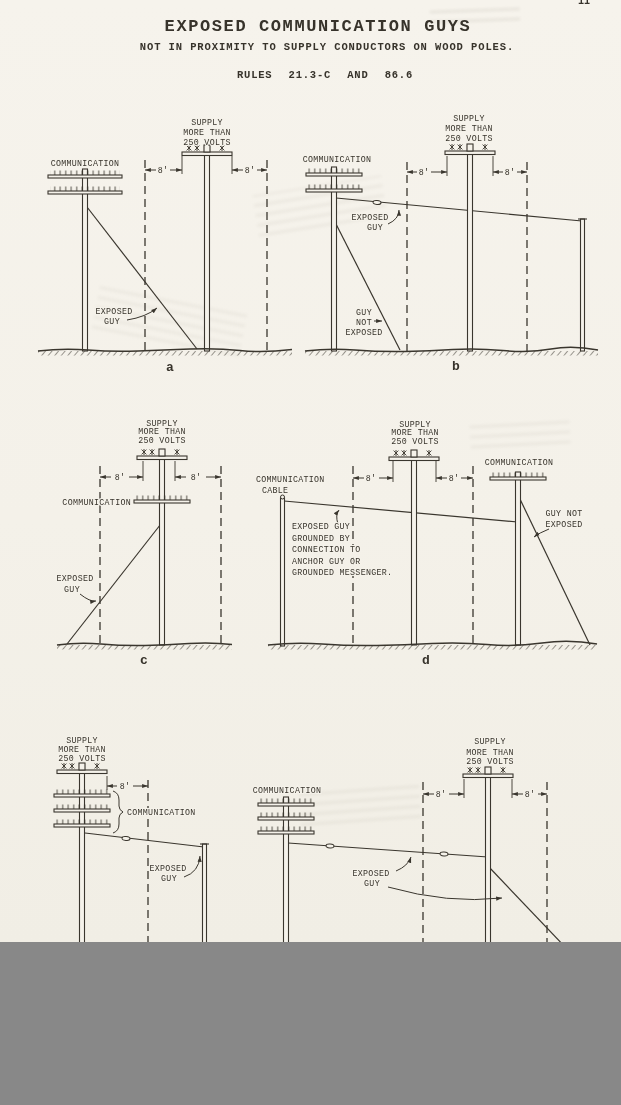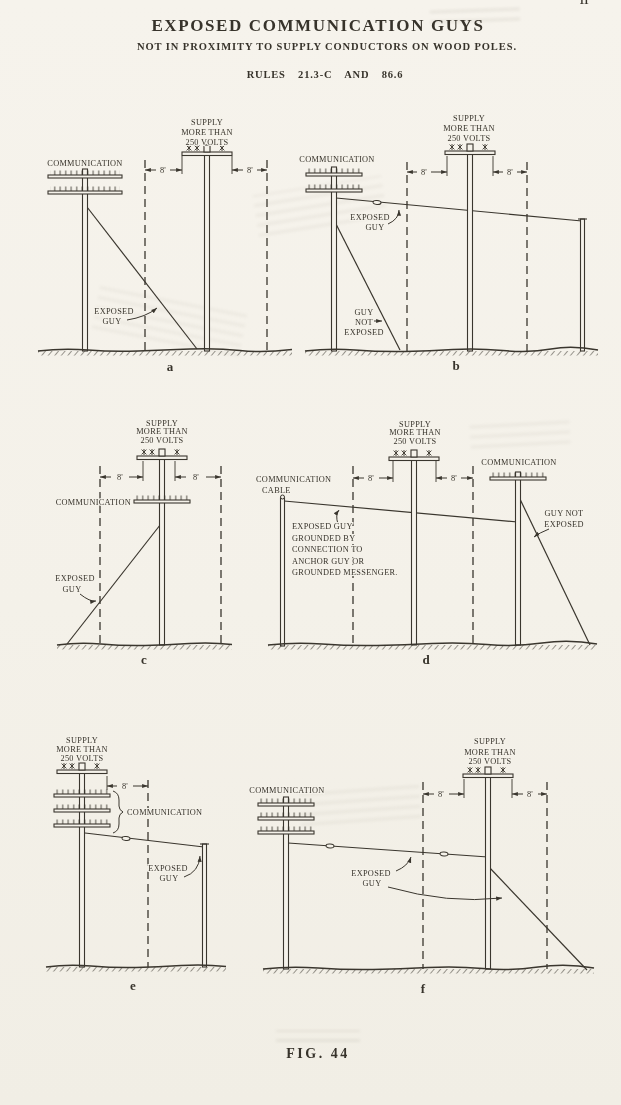--- a/index.html
+++ b/index.html
@@ -1,19 +1,19 @@
 <!DOCTYPE html>
 <html><head>
 <meta charset="utf-8">
 <style>
   html,body{margin:0;padding:0;background:#888;}
   .page{
-    position:relative;width:621px;height:1105px;overflow:hidden;
+    position:relative;width:621px;height:942px;overflow:hidden;
     background:linear-gradient(180deg,#f6f3ec 0%,#f4f1e9 55%,#f1eee5 100%);
-    font-family:Liberation Serif, serif;
+    font-family:Liberation Mono, monospace;
   }
   svg{position:absolute;left:0;top:0;}
   
   .bar{fill:#f5f2ea;stroke:#3a362e;stroke-width:1.1;}
   .pole{fill:#f5f2ea;stroke:#3a362e;stroke-width:1.1;}
   .guy{stroke:#3a362e;stroke-width:1.2;fill:none;}
   .dash{stroke:#3a362e;stroke-width:1.3;stroke-dasharray:8 5;fill:none;}
   .dim{stroke:#3a362e;stroke-width:1;fill:none;}
   .drop{stroke:#3a362e;stroke-width:0.9;fill:none;}
   .gnd{stroke:#3a362e;stroke-width:1.5;fill:none;}

